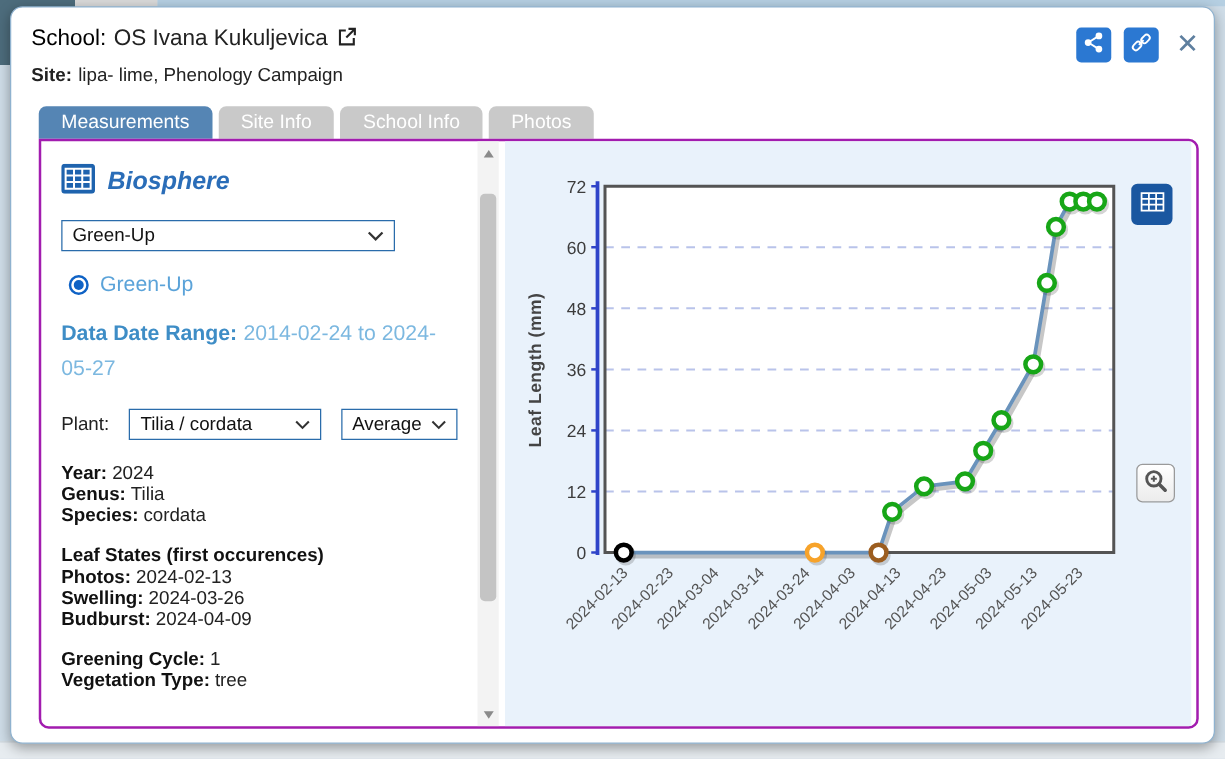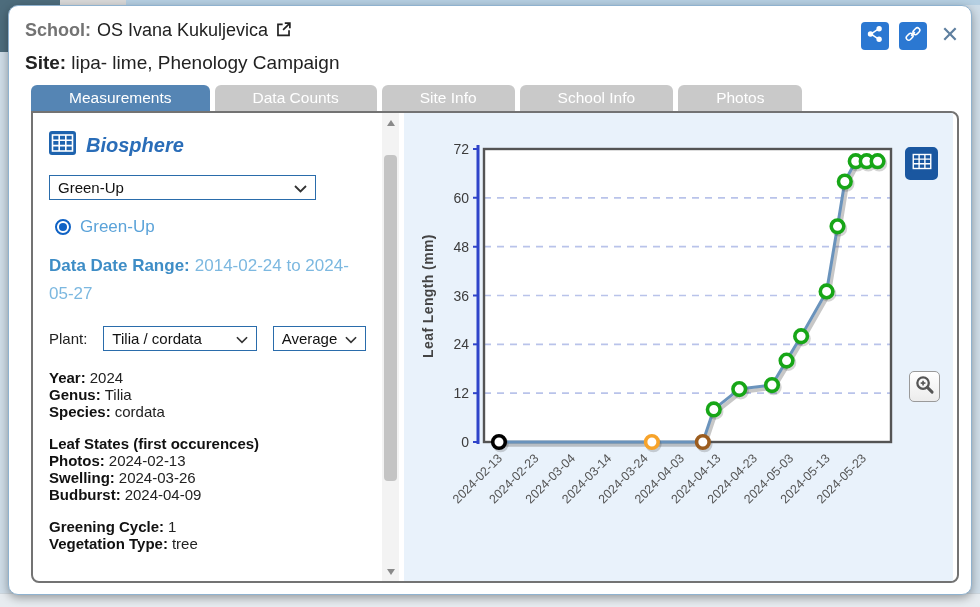--- a/index.html
+++ b/index.html
@@ -12,44 +12,44 @@
   .bg-mini-tab    { position:absolute; left:60px; top:0; width:66px; height:6px; background:#d9d9d9; }
   .bg-top-strip   { position:absolute; left:126px; top:0; right:0; height:5px; background:#b5cfe2; }
   .bg-bottom      { position:absolute; left:0; bottom:0; width:100%; height:14px; background:#e7ecf0; border-top:1px solid #cdd6dd; }
 
   
   .dialog { position:absolute; left:8px; top:5px; width:964px; height:590px;
     background:#fff; border:1px solid #8fb2cf; border-radius:10px;
     box-shadow:0 3px 10px rgba(0,0,0,.35); }
 
   .school-line { position:absolute; left:16px; top:14px; font-size:18px; color:#222; white-space:nowrap; }
-  .school-line b { font-weight:bold; color:#737373; }
+  .school-line b { font-weight:normal; color:#000000; }
   .school-line .val { margin-left:6px; font-weight:normal;margin-top:28px; }
   .ext-icon { display:inline-block; vertical-align:-2px; margin-left:7px; }
 
-  .site-line { position:absolute; left:16px; top:46px; font-size:19px; color:#222; }
+  .site-line { position:absolute; left:16px; top:46px; font-size:15px; color:#222; }
   .site-line b { font-weight:bold; }
   .site-line .val { margin-left:5px; }
 
   .hdr-btn { position:absolute; top:16px; width:28px; height:28px; background:#2b78d2;
     border-radius:4px; display:flex; align-items:center; justify-content:center; cursor:pointer; }
   .hdr-btn.share { left:852px; }
   .hdr-btn.link  { left:890px; }
   .hdr-close { position:absolute; left:928px; top:16px; width:26px; height:26px;
     font-size:22px; font-weight:bold; color:#5e7f9f; text-align:center; line-height:26px; cursor:pointer; }
 
   
   .tabbar { position:absolute; left:22px; top:79px; height:26px; display:flex; gap:5px; }
-  .tab { height:26px; padding:0 38px; border-radius:6px 6px 0 0; background:#c9c9c9;
+  .tab { height:26px; padding:0 18px; border-radius:6px 6px 0 0; background:#c9c9c9;
     color:#fff; font-size:15.5px; line-height:26px; cursor:pointer; white-space:nowrap; }
   .tab.active { background:#5585b4; }
 
   
   .panel { position:absolute; left:22px; top:105px; width:928px; height:472px;
-    border:2px solid #737373; border-radius:0 8px 8px 8px; background:#fff; overflow:hidden; }
+    border:2px solid #a21caf; border-radius:0 8px 8px 8px; background:#fff; overflow:hidden; }
 
   
   .leftcol { position:absolute; left:0; top:0; width:349px; height:100%; padding:14px 16px 0 16px; overflow:hidden; }
 
   .bio-row { display:flex; align-items:center; gap:10px; margin:4px 0 16px 0; }
   .bio-title { font-size:20px; font-weight:bold; font-style:italic; color:#2a6db8; }
 
   .sel { border:1px solid #2a6cab; background:#fff; height:25px; display:flex; align-items:center;
     padding:0 8px; font-size:15px; color:#111; cursor:pointer; }
   .sel .chev { margin-left:auto; }
@@ -132,21 +132,20 @@
             <rect x="2.5" y="12.5" width="10" height="6.5" rx="3.2" transform="rotate(-45 7.5 15.7)"></rect>
             <rect x="11.5" y="5" width="10" height="6.5" rx="3.2" transform="rotate(-45 16.5 8.2)"></rect>
             <line x1="9.5" y1="14.5" x2="14.5" y2="9.5"></line>
           </g>
         </svg></span>
   </div>
   <div class="hdr-close">✕</div>
 
   <div class="tabbar">
     <div class="tab active">Measurements</div>
-    <div class="tab">Data Counts</div>
     <div class="tab">Site Info</div>
     <div class="tab">School Info</div>
     <div class="tab">Photos</div>
   </div>
 
   <div class="panel">
 
     <div class="leftcol">
 
       <div class="bio-row">

